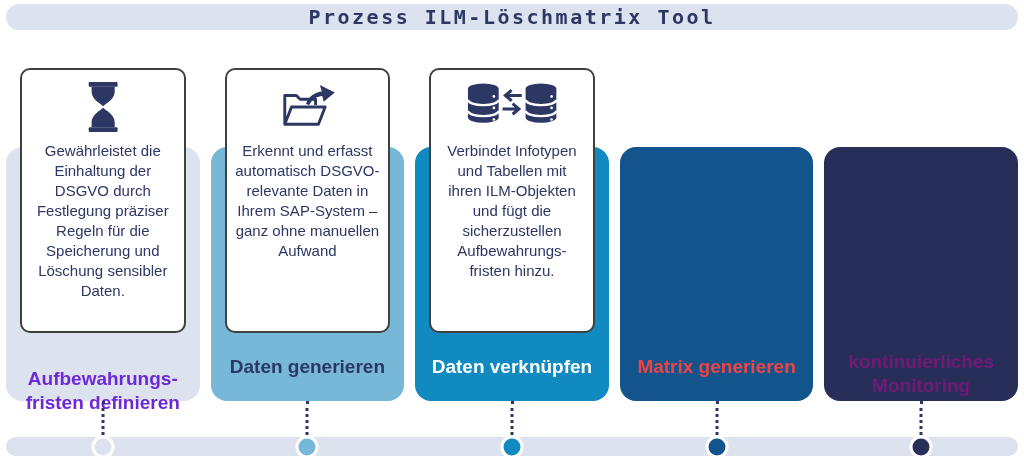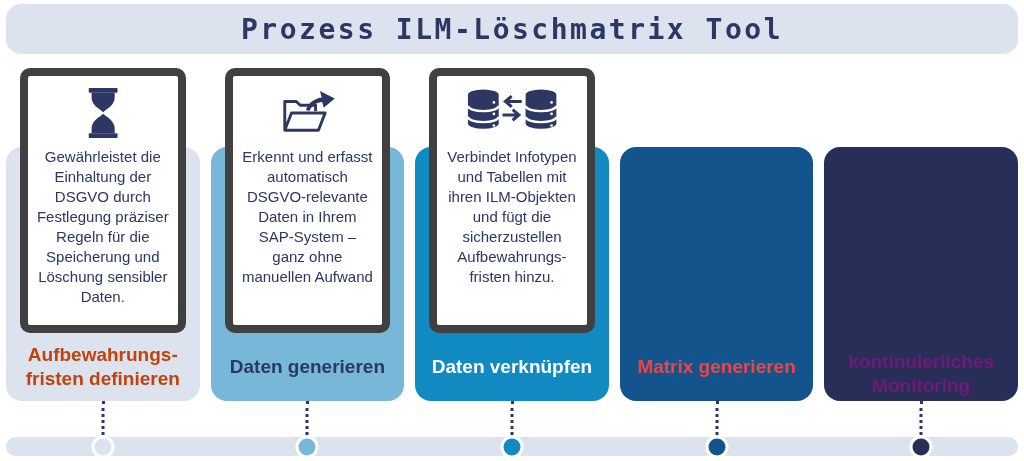--- a/index.html
+++ b/index.html
@@ -1,37 +1,37 @@
 <!DOCTYPE html>
 <html><head>
 <meta charset="utf-8">
 <style>
   html,body{margin:0;padding:0;background:#ffffff;}
   .canvas{
     position:relative;width:1024px;height:461px;background:#ffffff;
     font-family:"Liberation Sans",sans-serif;overflow:hidden;
   }
   .title-bar{
-    position:absolute;left:6px;right:6px;top:4px;height:50px;
+    position:absolute;left:6px;right:6px;top:4px;height:26px;
     background:#dce3ee;border-radius:15px;
     display:flex;align-items:center;justify-content:center;
-    font-family:"DejaVu Sans Mono",monospace;font-size:28px;font-weight:700;
+    font-family:"DejaVu Sans Mono",monospace;font-size:20px;font-weight:700;
     letter-spacing:2.5px;color:#2c3763;
   }
   .steps{
     position:absolute;left:6px;right:6px;top:62px;height:339px;
     display:flex;gap:11px;
   }
   .step{position:relative;flex:1;}
   .backdrop{
     position:absolute;left:0;right:0;top:85px;bottom:0;border-radius:16px;
   }
   .card{
     position:absolute;left:14px;right:14px;top:6px;height:265px;
-    background:#ffffff;border:8px solid #404040;border-radius:10px;
+    background:#ffffff;border:2px solid #404040;border-radius:10px;
     box-sizing:border-box;padding:8px 8px 0;
     display:flex;flex-direction:column;align-items:center;
   }
   .icon-box{
     height:54px;display:flex;align-items:center;justify-content:center;
     color:#2c3763;flex:none;margin-top:2px;
   }
   .icon-box svg{height:50px;}
   .desc{
     margin-top:7px;font-size:15px;line-height:1.33;color:#2c3763;
@@ -128,21 +128,21 @@
   <div class="step">
     <div class="backdrop" style="background: rgb(220, 227, 238);"></div>
     <div class="card">
       <div class="icon-box">
             <svg style="width:42.30769230769231px;height:50px">
               <use href="#hourglass-icon"></use>
             </svg>
           </div>
       <div class="desc">Gewährleistet die Einhaltung der DSGVO durch Festlegung präziser Regeln für die Speicherung und Löschung sensibler Daten.</div>
     </div>
-    <div class="step-label" style="color: #c2410c;">Aufbewahrungs-
+    <div class="step-label" style="color: #6d28d9; margin-top: 24px;">Aufbewahrungs-
 fristen definieren</div>
     <div class="connector"></div>
   </div>
 
   <div class="step">
     <div class="backdrop" style="background: rgb(119, 184, 216);"></div>
     <div class="card">
       <div class="icon-box">
             <svg style="width:57.692307692307686px;height:50px">
               <use href="#folder-export-icon"></use>

